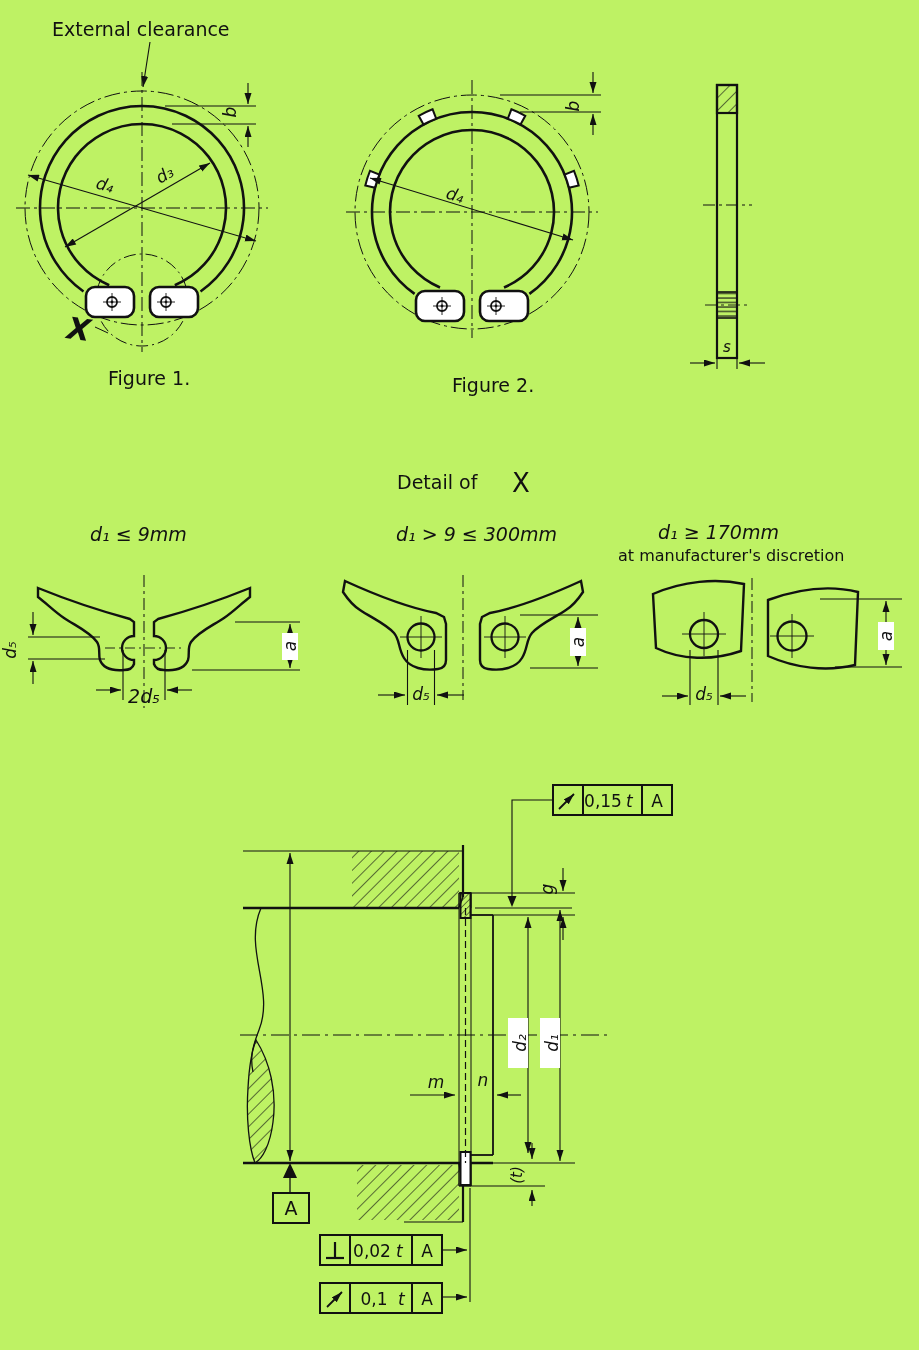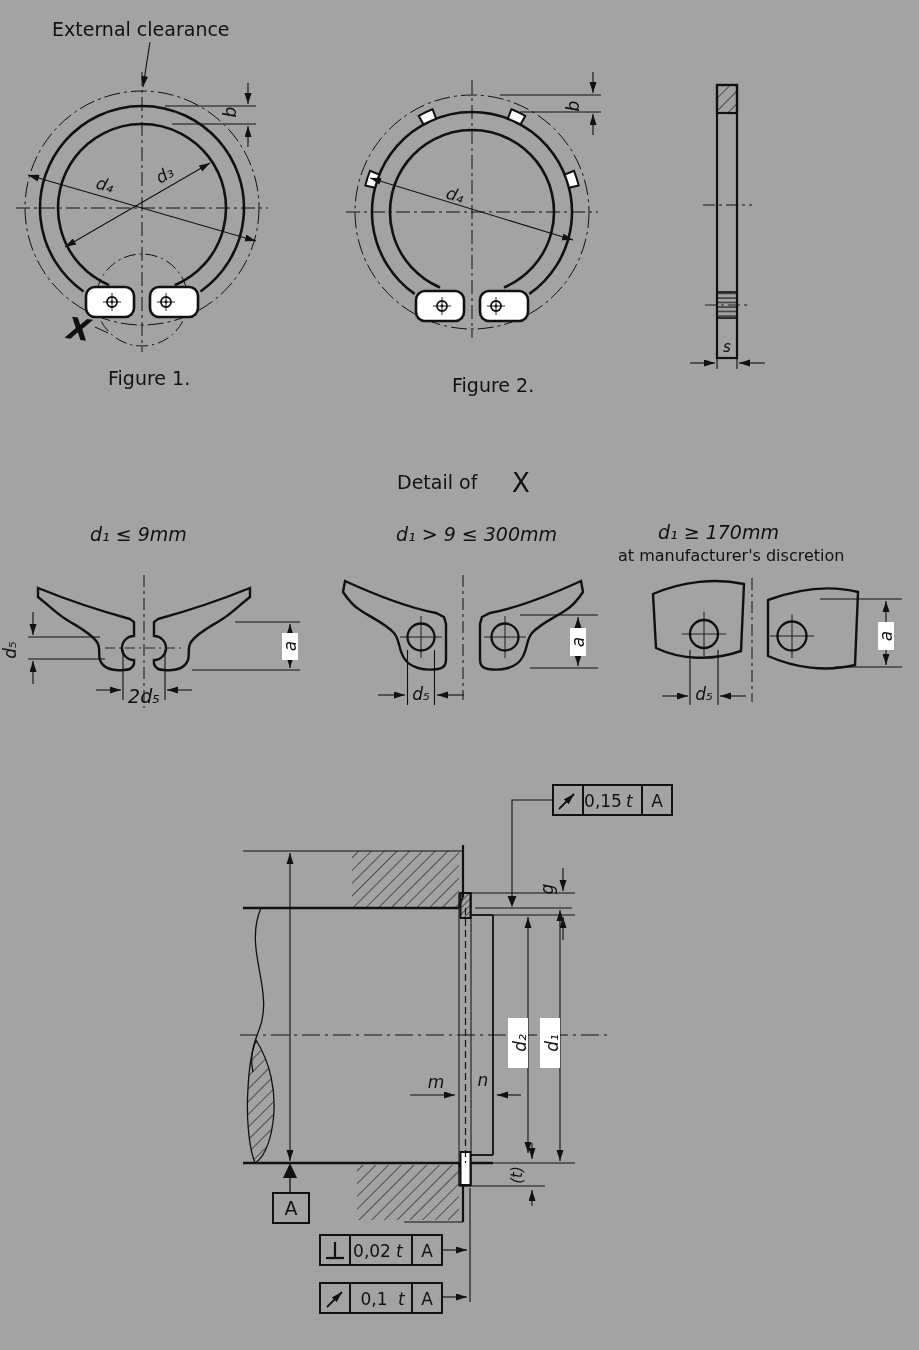--- a/index.html
+++ b/index.html
@@ -1,16 +1,16 @@
 <!DOCTYPE html>
 <html><head>
 <meta charset="utf-8">
 <style>
   html,body{margin:0;padding:0;background:#fff;}
-  .canvas{position:relative;width:919px;height:1350px;background:#a3a3a3;overflow:hidden;
+  .canvas{position:relative;width:919px;height:1350px;background:#bef264;overflow:hidden;
           font-family:"DejaVu Sans", sans-serif;}
   svg{display:block}
   text{fill:#111;}
   .cap{font-size:19px;}
   .cond{font-size:19px;font-style:italic;}
   .note{font-size:16px;}
   .dim{font-size:17px;font-style:italic;}
   .dims{font-size:15px;font-style:italic;}
   .tol{font-size:17px;}
   .tolt{font-size:17px;font-style:italic;}

